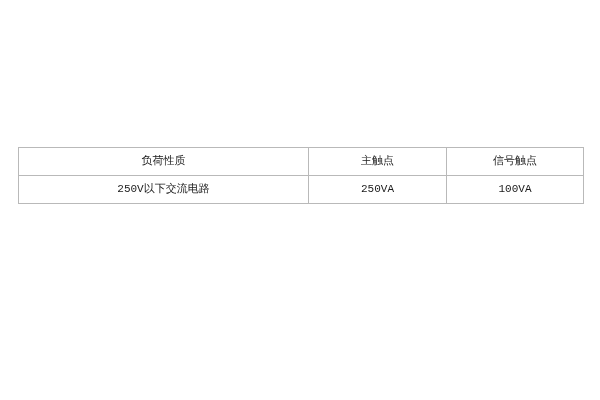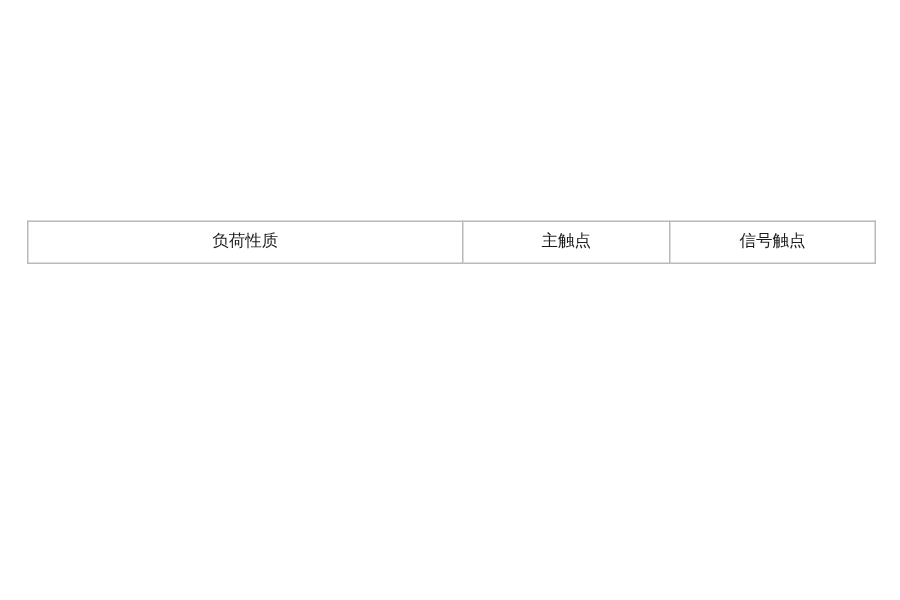--- a/index.html
+++ b/index.html
@@ -30,21 +30,21 @@
     width: 100%;
     table-layout: fixed;
   }
   table.spec-table td {
     border: 1px solid #b9b9b9;
     height: 27px;
     text-align: center;
     vertical-align: middle;
     font-size: 11px;
     color: #1a1a1a;
-    font-family: Liberation Sans, sans-serif;
+    font-family: Liberation Mono, monospace;
     padding: 0 4px;
     line-height: 1.2;
     white-space: nowrap;
     overflow: hidden;
   }
   table.spec-table col.c0 { width: 290px; }
   table.spec-table col.c1 { width: 138px; }
   table.spec-table col.c2 { width: 137px; }
 </style>
 </head>
@@ -57,16 +57,21 @@
         <col class="c0">
         <col class="c1">
         <col class="c2">
       </colgroup>
       <tbody>
         <tr>
           <td>负荷性质</td>
           <td>主触点</td>
           <td>信号触点</td>
         </tr>
+        <tr>
+          <td>250V以下交流电路</td>
+          <td>250VA</td>
+          <td>100VA</td>
+        </tr>
       </tbody>
     </table>
   </div>
 </div>
 
 </body></html>

